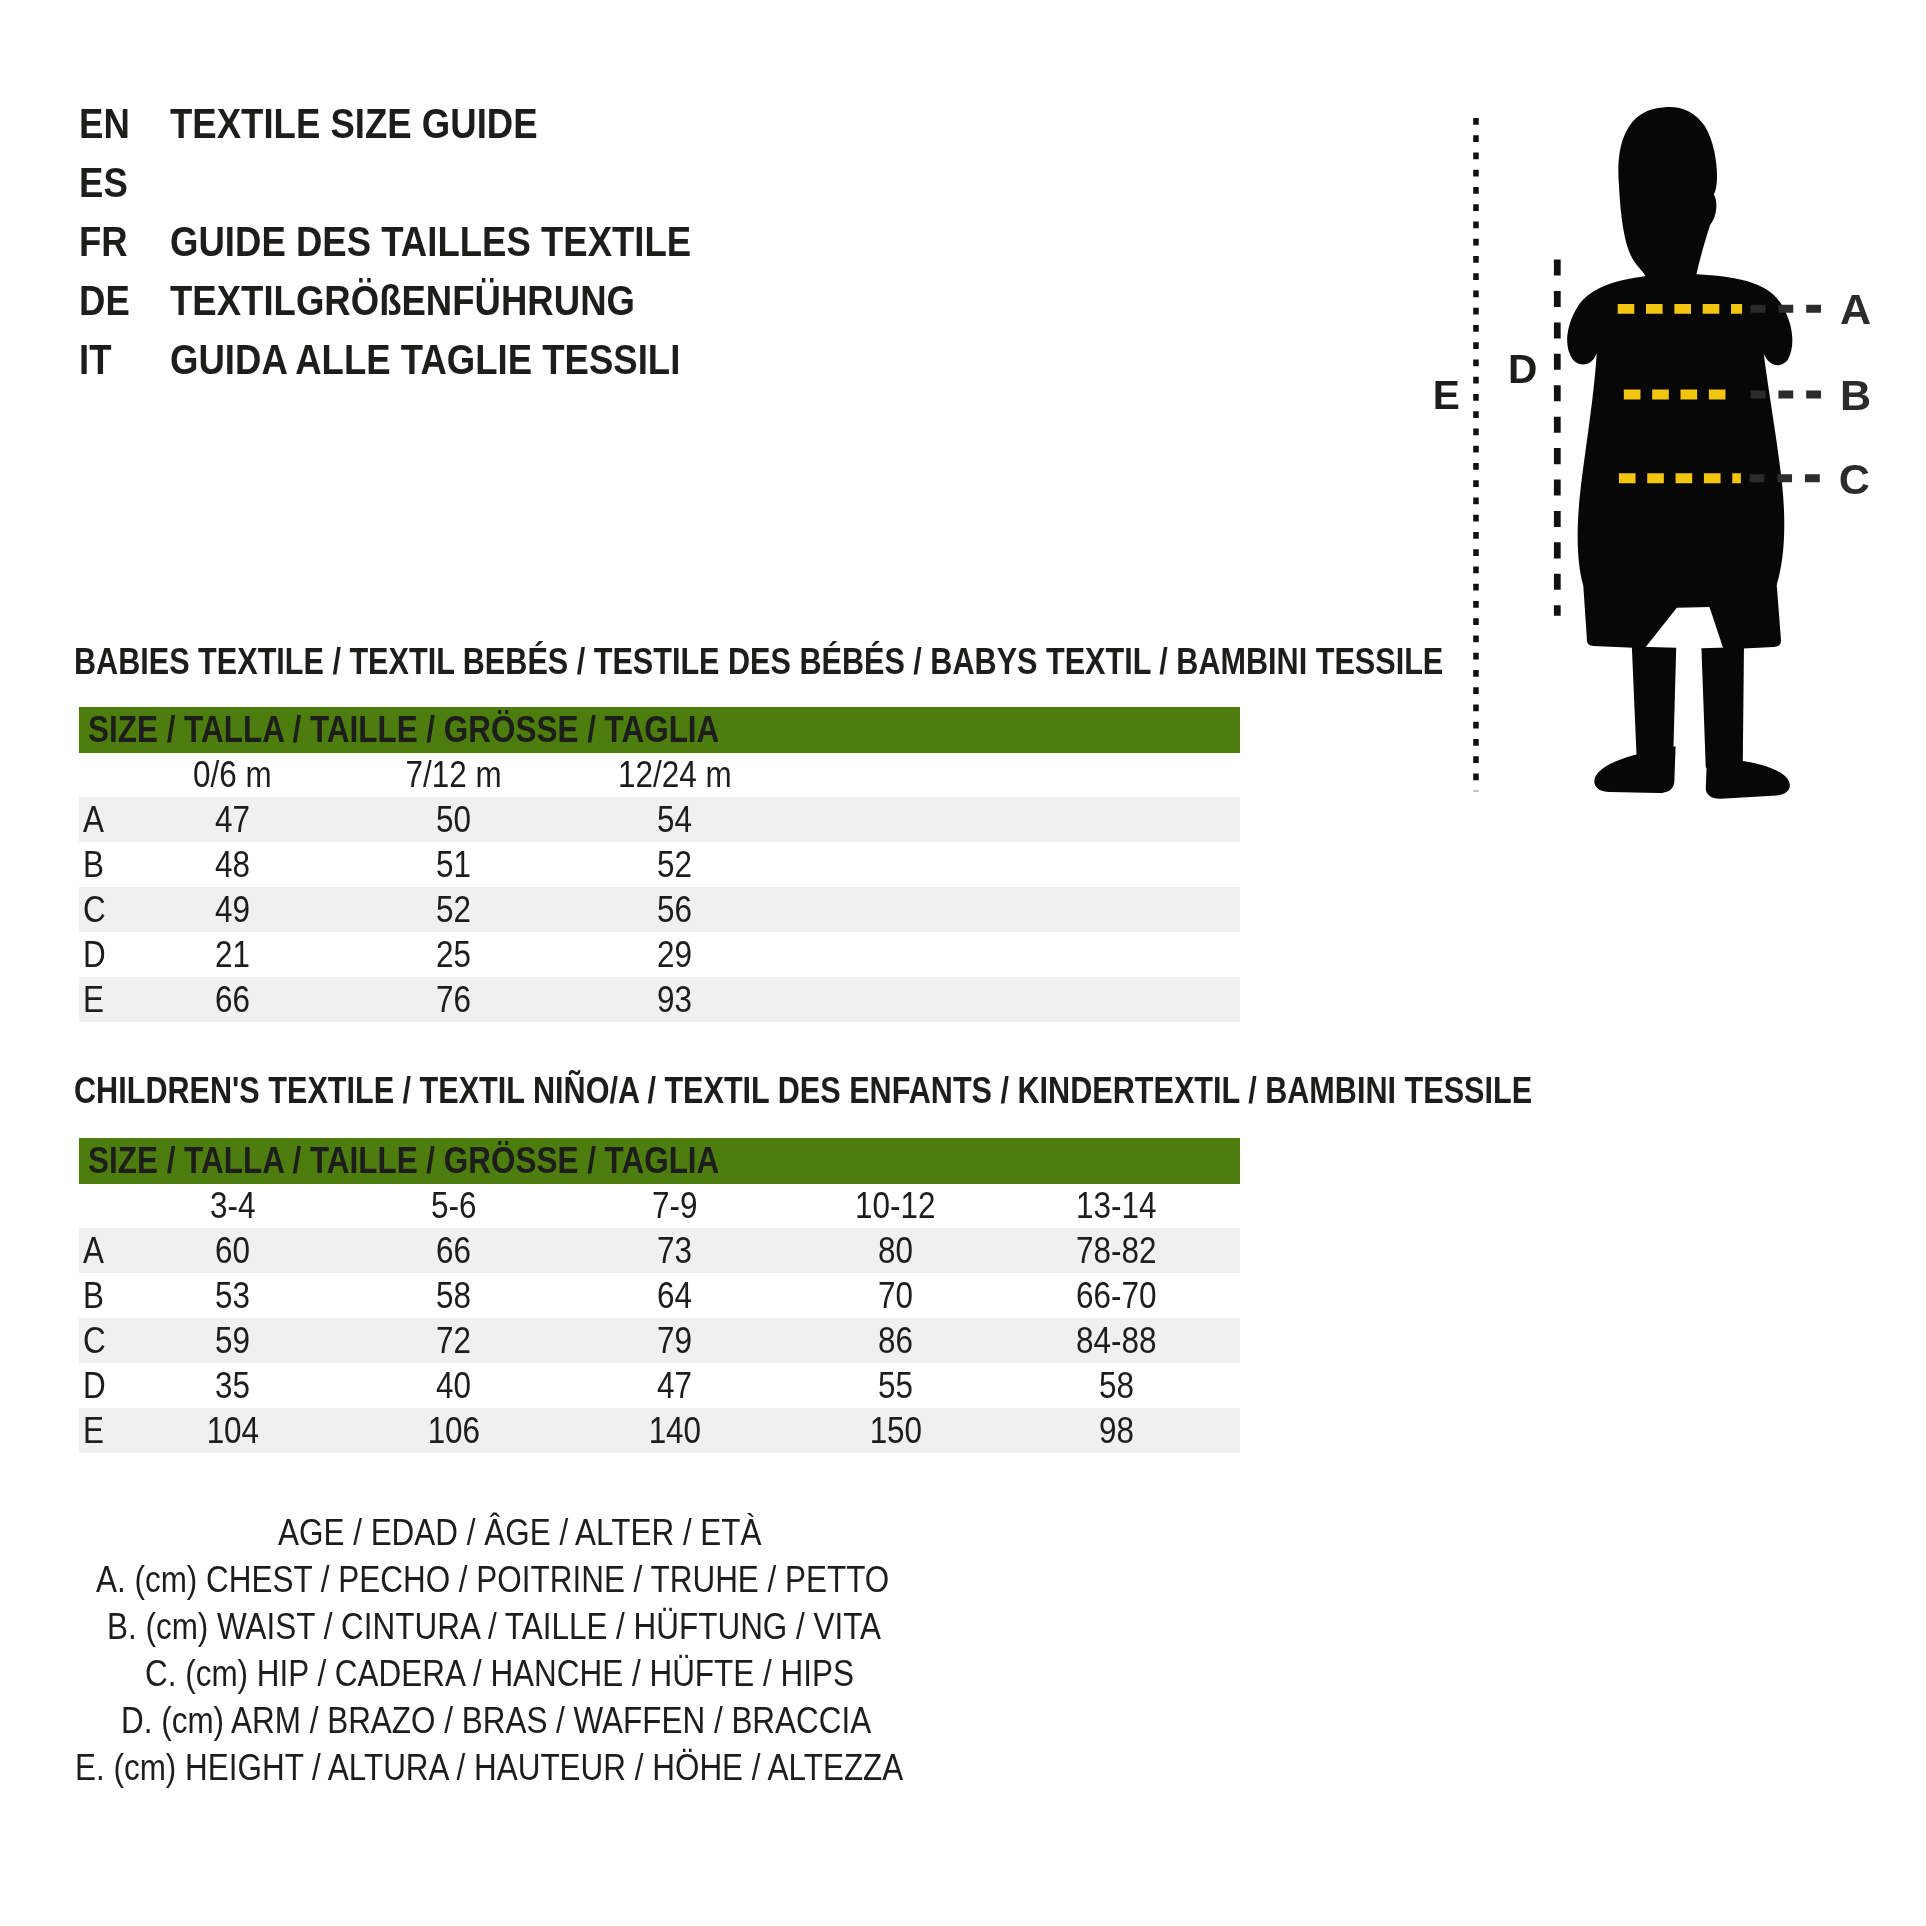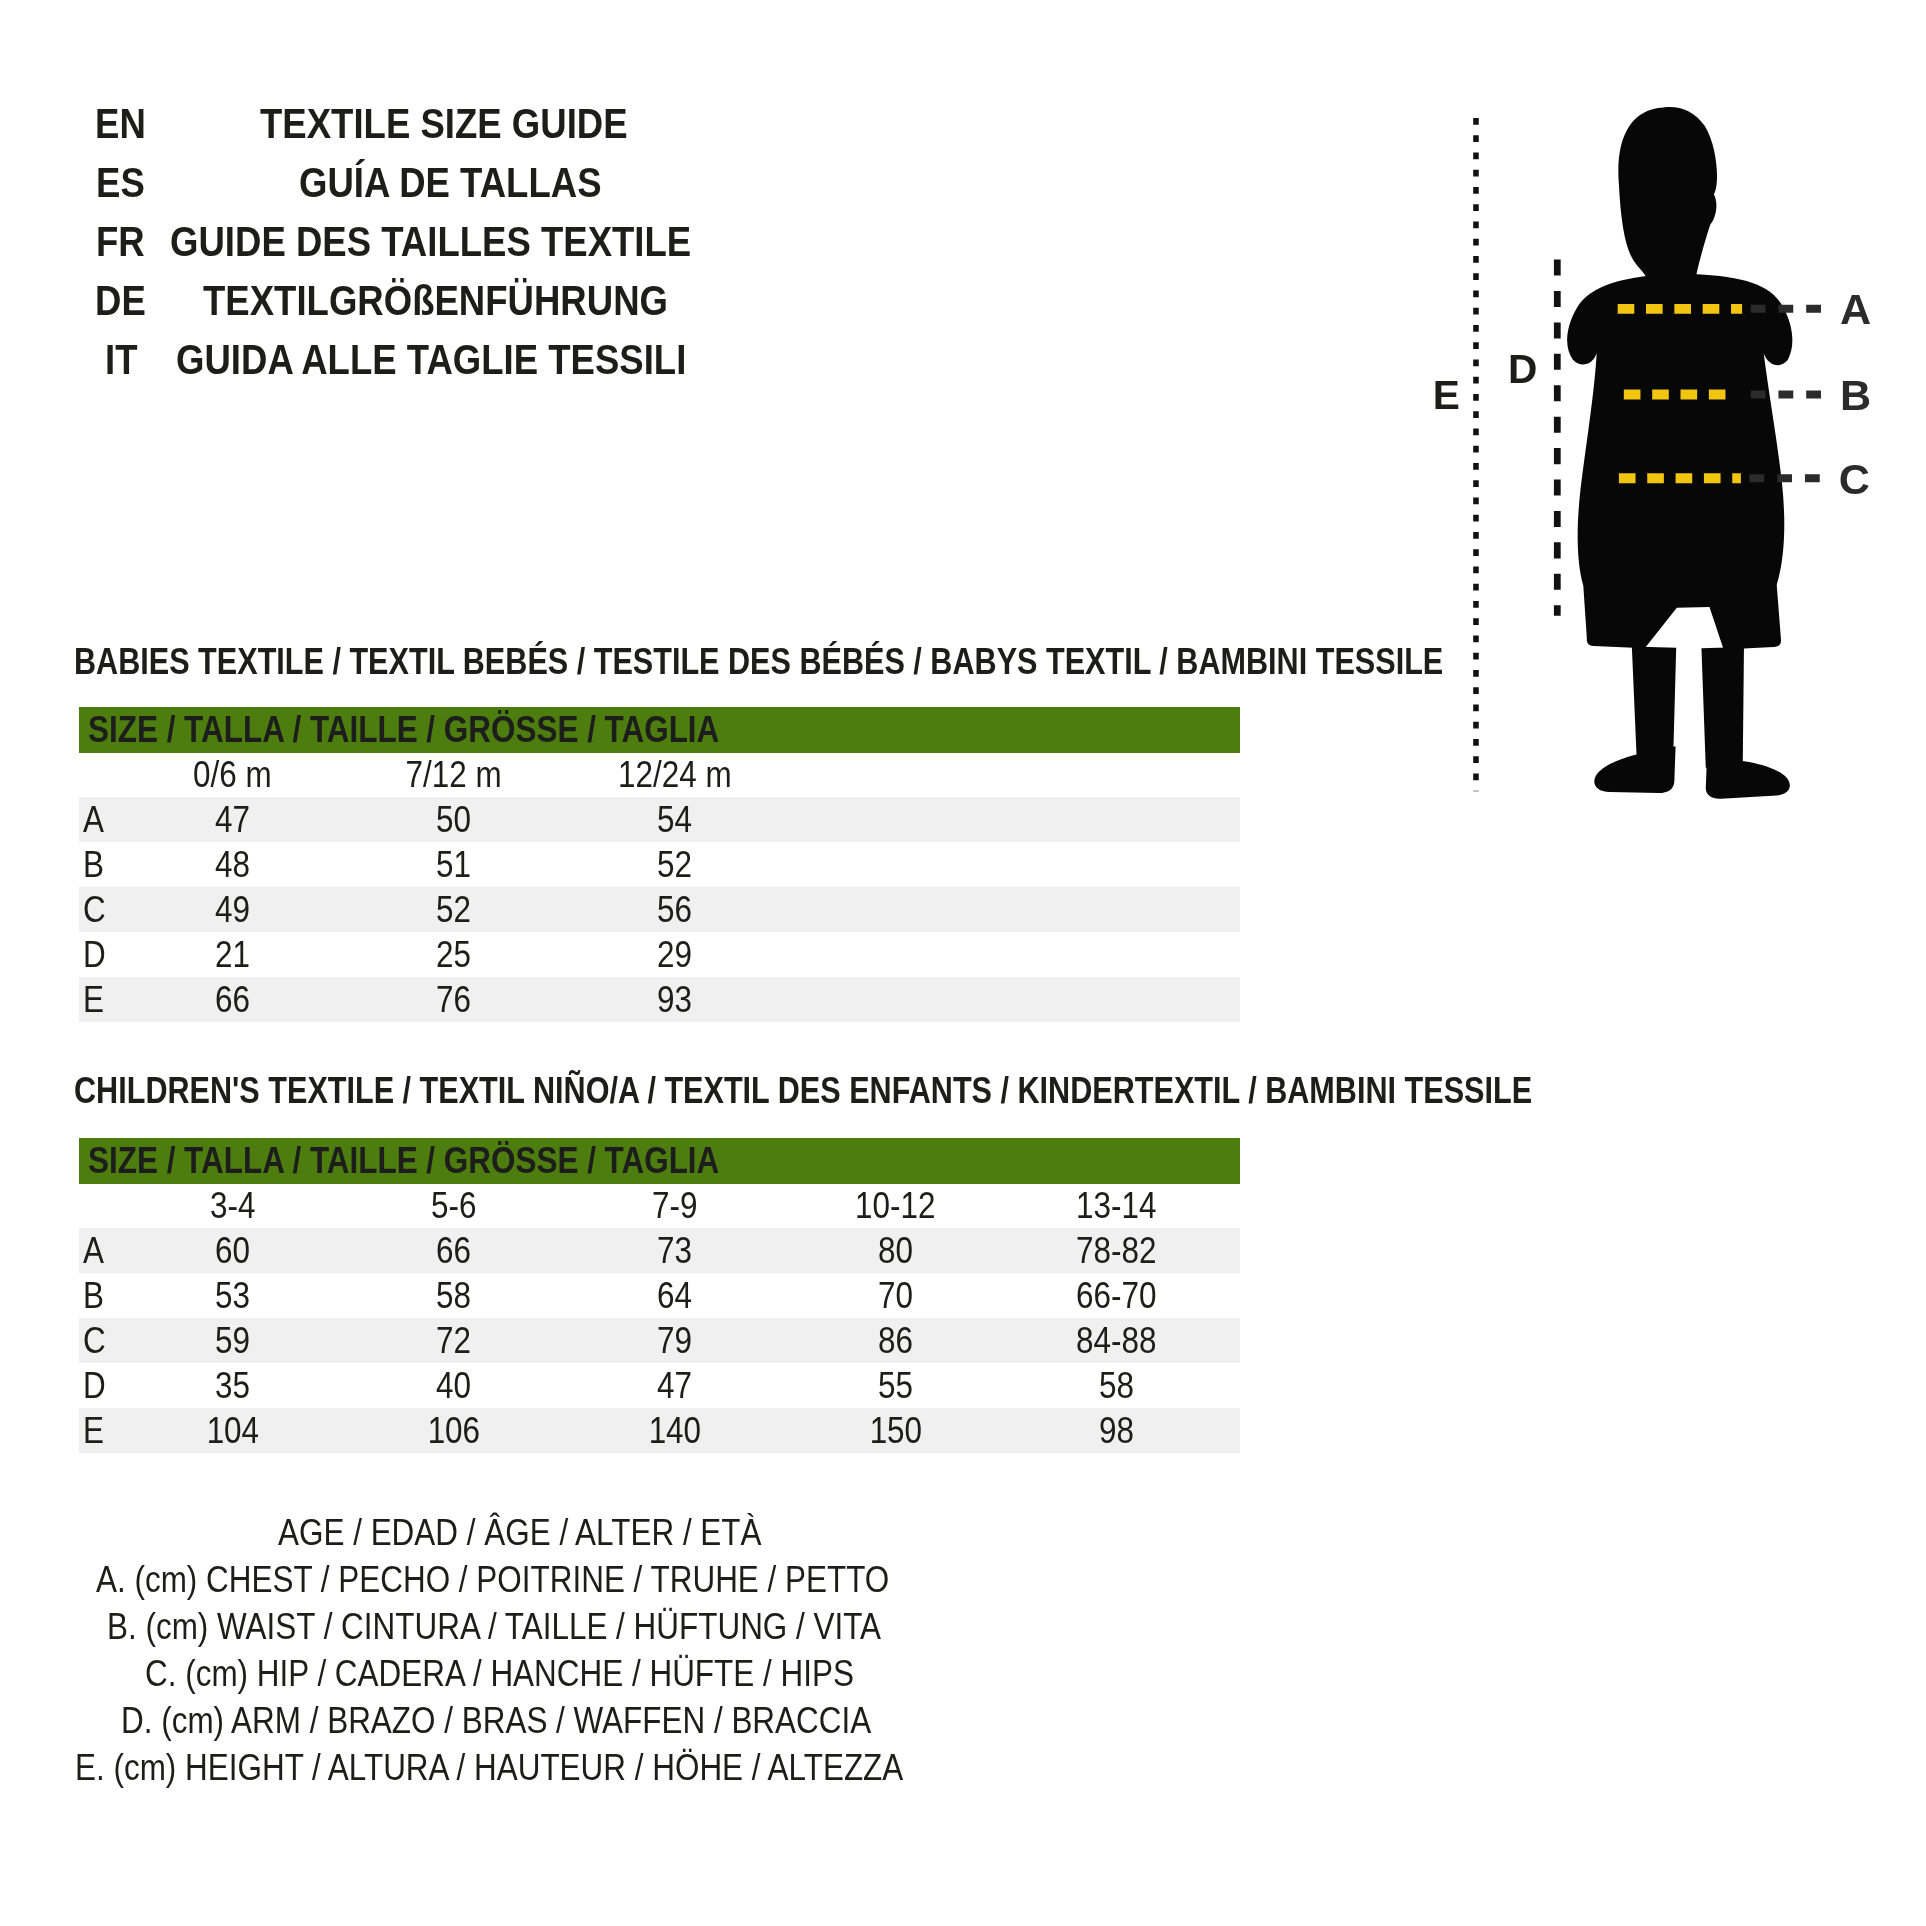--- a/index.html
+++ b/index.html
@@ -27,21 +27,20 @@
     transform: scaleX(0.85);
     transform-origin: 50% 50%;
     white-space: nowrap;
   }
 
   
   .lang-header {
     position: absolute;
     left: 79px;
     top: 94px;
-    text-align: center;
   }
   .lang-row {
     display: grid;
     grid-template-columns: 91px auto;
     height: 59px;
     line-height: 59px;
     font-size: 43px;
     font-weight: 700;
   }
 
@@ -116,21 +115,20 @@
 </head>
 <body>
 
 <div class="lang-header">
   <div class="lang-row">
     <span><span class="cx">EN</span></span>
     <span><span class="cx">TEXTILE SIZE GUIDE</span></span>
   </div>
   <div class="lang-row">
     <span><span class="cx">ES</span></span>
-    <span><span class="cx">GUÍA DE TALLAS</span></span>
   </div>
   <div class="lang-row">
     <span><span class="cx">FR</span></span>
     <span><span class="cx">GUIDE DES TAILLES TEXTILE</span></span>
   </div>
   <div class="lang-row">
     <span><span class="cx">DE</span></span>
     <span><span class="cx">TEXTILGRÖßENFÜHRUNG</span></span>
   </div>
   <div class="lang-row">

